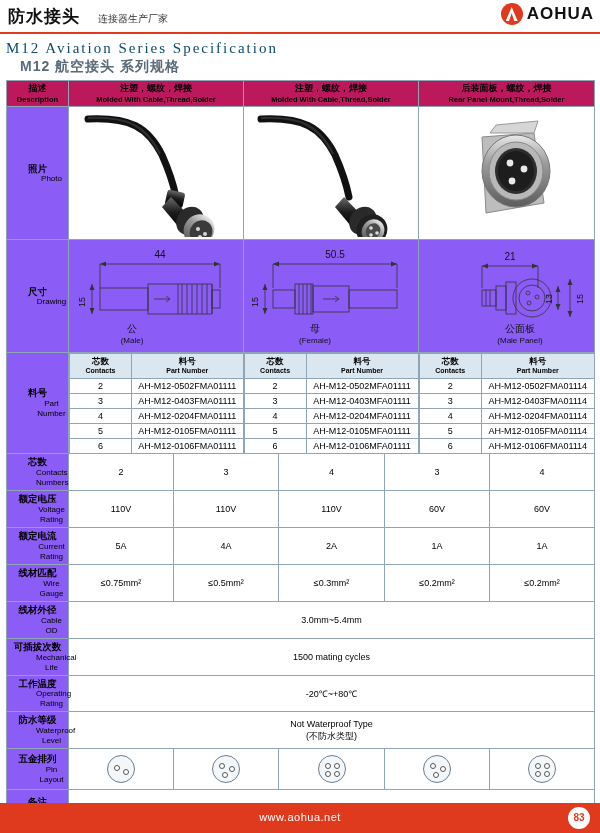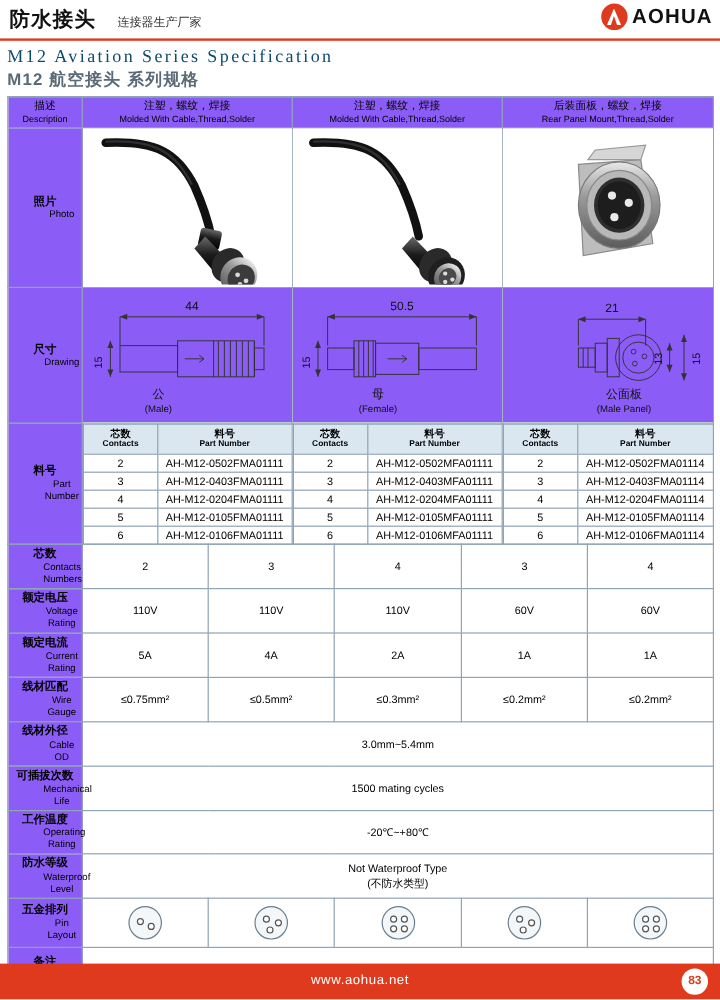--- a/index.html
+++ b/index.html
@@ -48,21 +48,21 @@
 
   
   .spec-title{
     margin:6px 0 0 6px;
     font-size:15px;
     color:#0c4a6e;
     letter-spacing:2px;
     font-family:"Liberation Serif", serif;
   }
   .spec-title2{
-    margin:1px 0 4px 6px;
+    margin:1px 0 4px 20px;
     font-size:14px;
     color:#5a6a78;
     letter-spacing:1px;
     font-weight:bold;
   }
 
   
   table.main{
     border-collapse:collapse;
     width:588px;
@@ -78,22 +78,22 @@
   }
   .lbl{
     width:62px;
     background:#8b5cf6;
     font-size:9px;
     line-height:1.25;
   }
   .lbl .cn{font-size:9.5px;font-weight:bold;display:block;}
   .lbl .en{font-size:8px;display:block;padding-left:28px;}
   .hdrrow td{
-    background:#8b5cf6;
-    font-weight:normal;
+    background:#be185d;
+    font-weight:bold;
     font-size:8.5px;
     line-height:1.3;
     padding:3px 2px;
   }
   .hdrrow .cn{display:block;font-size:9px;}
   .hdrrow .en{display:block;font-size:7.5px;}
 
   
   .photo-cell{height:128px;padding:0;position:relative;background:#fff;}
   .draw-cell{height:108px;padding:0;position:relative;background:#8b5cf6;text-decoration:underline;}

